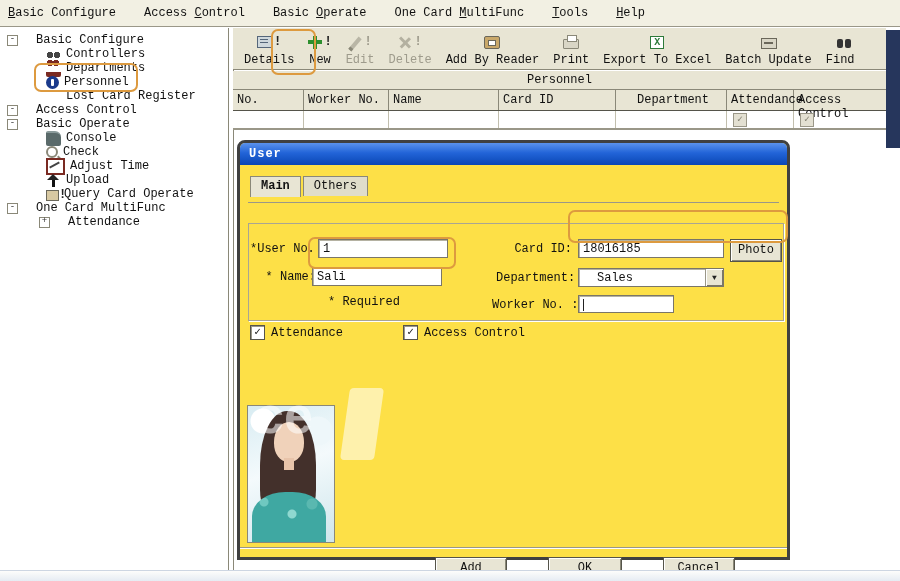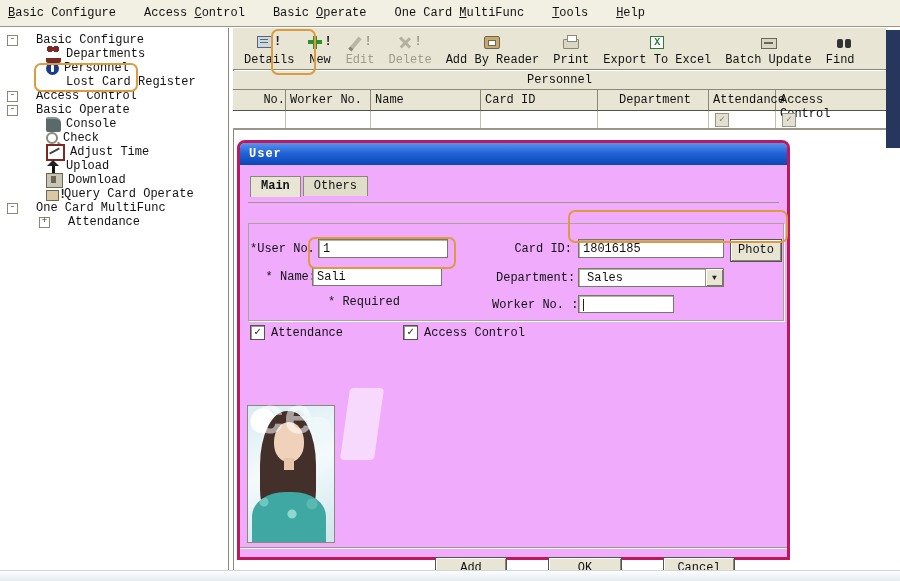--- a/index.html
+++ b/index.html
@@ -77,45 +77,45 @@
   .i-find{width:6px;height:9px;background:#333;border-radius:2px;margin-top:2px;}
   .i-find::after{content:"";position:absolute;left:8px;top:0;width:6px;height:9px;background:#333;border-radius:2px;}
 
   
   .grid{position:absolute;left:233px;top:71px;width:653px;}
   .grid-title{height:18px;line-height:18px;text-align:center;background:#e8e5d4;border-bottom:1px solid #8a8878;}
   .grid-head{display:flex;background:#e8e5d4;border-bottom:1px solid #55544a;height:20px;}
   .grid-head .cell{box-sizing:border-box;border-right:1px solid #8a8878;padding:3px 0 0 4px;height:20px;}
   .grid-row{display:flex;background:#fff;border-bottom:2px solid #9a9788;height:17px;}
   .grid-row .cell{box-sizing:border-box;border-right:1px solid #c2bfae;height:17px;display:flex;align-items:center;padding-left:4px;}
-  .c0{width:53px;text-align:right;} .c1{width:85px;} .c2{width:110px;} .c3{width:117px;} .c4{width:111px;text-align:center;} .c5{width:67px;} .c6{width:91px;border-right:none!important;}
+  .c0{width:71px;} .c1{width:85px;} .c2{width:110px;} .c3{width:117px;} .c4{width:111px;text-align:center;} .c5{width:67px;} .c6{width:91px;border-right:none!important;}
   .gray-check{width:12px;height:12px;background:#e3e0d2;border:1px solid #9a9788;color:#8a8878;font-size:10px;line-height:11px;text-align:center;margin-left:2px;}
 
   .navy-bar{position:absolute;left:886px;top:30px;width:14px;height:118px;background:#26365c;}
 
   
-  .dialog{position:absolute;left:237px;top:140px;width:553px;height:420px;background:#f0abfc;
-          border:3px solid #be185d;border-radius:8px 8px 0 0;box-sizing:border-box;}
+  .dialog{position:absolute;left:237px;top:140px;width:553px;height:420px;background:#fde047;
+          border:3px solid #404040;border-radius:8px 8px 0 0;box-sizing:border-box;}
   .dlg-title{height:22px;border-radius:5px 5px 0 0;display:flex;align-items:center;padding-left:9px;
              background:linear-gradient(180deg,#5b92ec 0%,#2264d8 45%,#0a46b4 100%);
              color:#fff;font-weight:bold;letter-spacing:1px;}
   .dlg-body{position:relative;height:395px;}
   .tabs{position:absolute;left:10px;top:10px;display:flex;align-items:center;}
   .tab{padding:2px 10px 3px 10px;border:1px solid #8a8878;border-bottom:none;background:#e0ddca;margin-right:2px;cursor:default;}
   .tab.active{background:#e8e5d4;font-weight:bold;position:relative;top:1px;padding-bottom:4px;}
   .tabline{position:absolute;left:8px;right:8px;top:37px;border-top:1px solid #9a9788;}
   .groupbox{position:absolute;left:8px;top:58px;width:534px;height:96px;border:1px solid #a9a593;box-shadow:1px 1px 0 #fff;}
 
   .flabel{position:absolute;text-align:right;white-space:pre;}
   .tinput{position:absolute;background:#fff;border:1px solid #7a7668;box-shadow:inset 1px 1px 0 #b5b2a2;
           padding:2px 3px 0 4px;box-sizing:border-box;height:19px;}
   .caret{display:inline-block;width:1px;height:12px;background:#222;vertical-align:middle;}
   .dropdown{position:absolute;background:#fff;border:1px solid #7a7668;box-shadow:inset 1px 1px 0 #b5b2a2;
             height:19px;box-sizing:border-box;display:flex;justify-content:space-between;}
-  .dropdown .dval{padding:2px 0 0 8px;}
+  .dropdown .dval{padding:2px 0 0 18px;}
   .ddbtn{width:17px;height:17px;background:#e8e5d4;border-left:1px solid #9a9788;box-shadow:inset 1px 1px 0 #fff,inset -1px -1px 0 #7a7668;
          text-align:center;font-size:8px;line-height:17px;color:#222;}
   .btn{background:#e8e5d4;border:1px solid #55544a;box-shadow:inset 1px 1px 0 #fff,inset -1px -1px 0 #8a8878;
        text-align:center;cursor:default;}
   .photo-btn{position:absolute;left:490px;top:74px;width:50px;height:21px;line-height:20px;}
   .cbrow{position:absolute;top:160px;left:10px;display:flex;align-items:center;}
   .cb{width:13px;height:13px;background:#fff;border:1px solid #55544a;box-shadow:inset 1px 1px 0 #9a9788;
       font-size:11px;line-height:12px;text-align:center;font-weight:bold;color:#111;}
   .cbl{margin-left:6px;margin-right:0;}
   .cb2{margin-left:60px;}
@@ -166,20 +166,24 @@
     <div class="menu-item"><span class="u">T</span><span>ools</span></div>
     <div class="menu-item"><span class="u">H</span><span>elp</span></div>
   </div>
 
   <div class="tree-panel">
     <div class="trow lvl0">
         <span class="expander">-</span>
         <span class="tlabel">Basic Configure</span>
       </div>
     <div class="trow lvl1">
+        <span class="ticon controllers-i"></span>
+        <span class="tlabel">Controllers</span>
+      </div>
+    <div class="trow lvl1">
         <span class="ticon departments-i"></span>
         <span class="tlabel">Departments</span>
       </div>
     <div class="trow lvl1">
         <span class="ticon personnel-i"></span>
         <span class="tlabel">Personnel</span>
       </div>
     <div class="trow lvl1">
         <span class="spacer-icon"></span>
         <span class="tlabel">Lost Card Register</span>
@@ -200,24 +204,20 @@
         <span class="ticon check-i"></span>
         <span class="tlabel">Check</span>
       </div>
     <div class="trow lvl1">
         <span class="ticon adjust-i"></span>
         <span class="tlabel">Adjust Time</span>
       </div>
     <div class="trow lvl1">
         <span class="ticon upload-i"></span>
         <span class="tlabel">Upload</span>
-      </div>
-    <div class="trow lvl1">
-        <span class="ticon download-i"></span>
-        <span class="tlabel">Download</span>
       </div>
     <div class="trow lvl1">
         <span class="ticon query-i"></span>
         <span class="tlabel">Query Card Operate</span>
       </div>
     <div class="trow lvl0">
         <span class="expander">-</span>
         <span class="tlabel">One Card MultiFunc</span>
       </div>
     <div class="trow child-exp">

